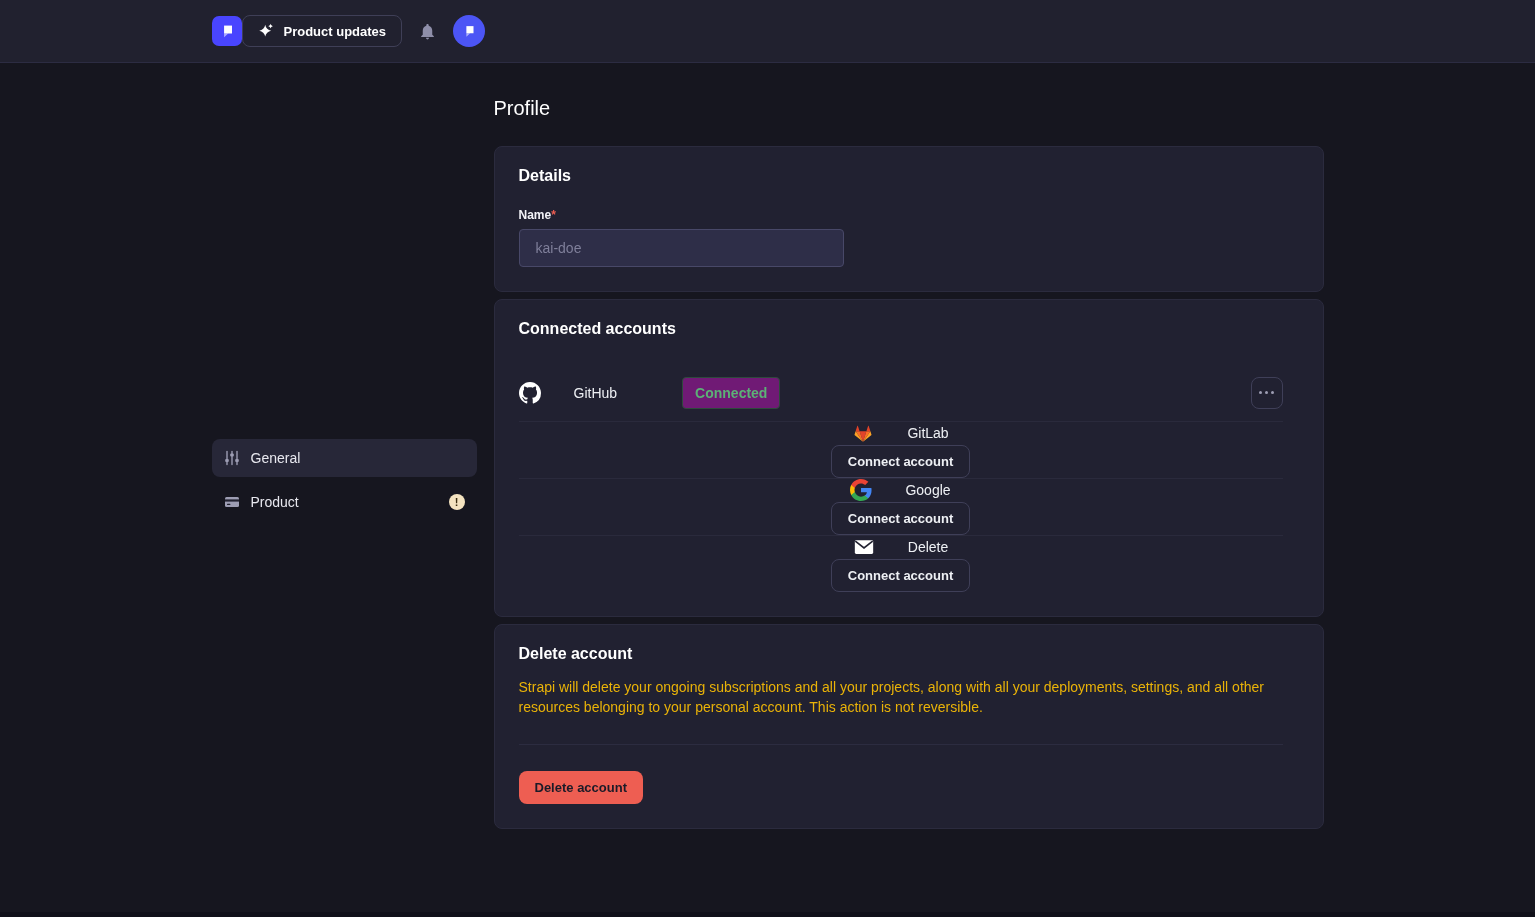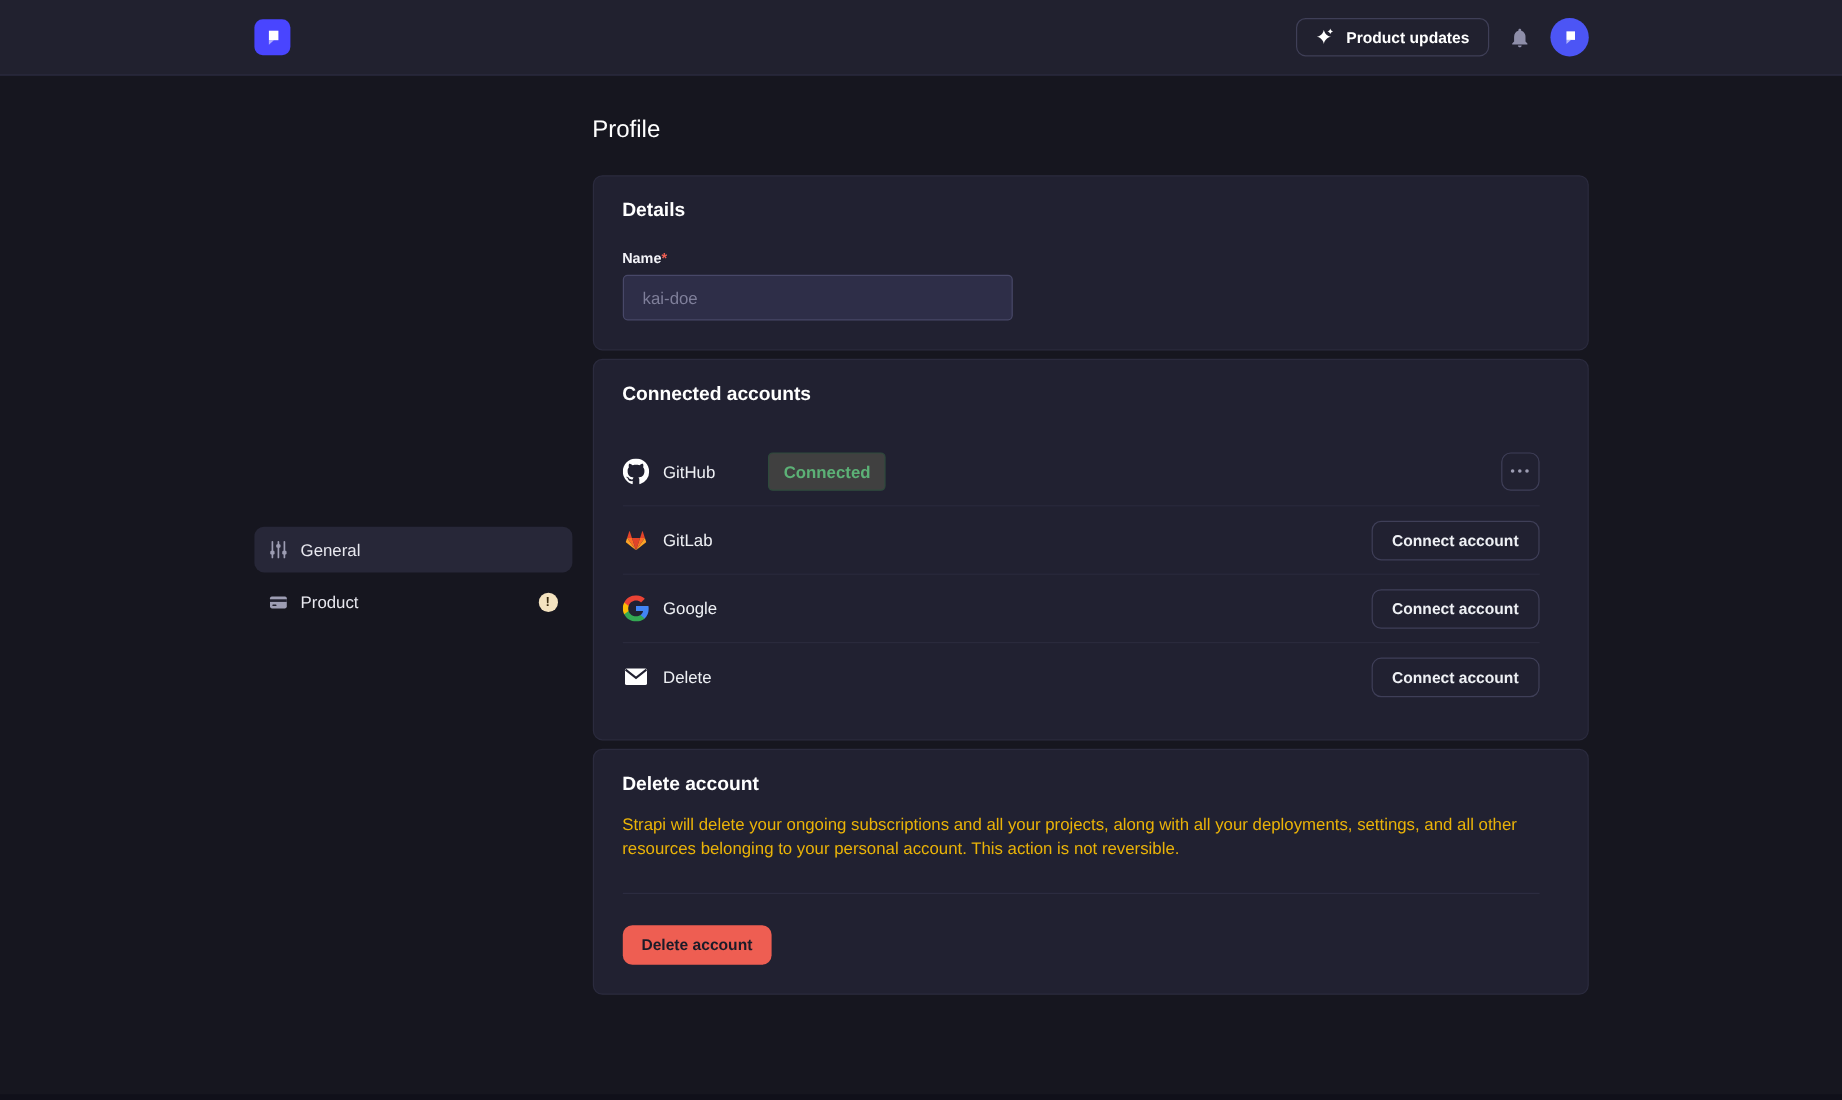--- a/index.html
+++ b/index.html
@@ -13,21 +13,21 @@
   }
   
   .topbar {
     height:63px;
     background:#21212f;
     border-bottom:1px solid #2c2c42;
   }
   .topbar-inner {
     width:1112px; height:100%;
     margin:0 auto;
-    display:flex; align-items:center; justify-content:space-between;gap:36px;
+    display:flex; align-items:center; 
   }
   .logo-box {
     width:30px; height:30px; border-radius:7px;
     background:#4945ff;
     display:flex; align-items:center; justify-content:center;
     cursor:pointer;
   }
   .topbar-right { display:flex; align-items:center; gap:16px; }
   .product-updates-btn {
     display:flex; align-items:center; gap:9px;
@@ -100,28 +100,28 @@
     color:#a3a3a3; font-size:14px;
     font-family:"Liberation Sans", sans-serif;
   }
   .text-input::placeholder { color:#7f7f9a; }
   
   .accounts { margin-top:26px; }
   .account-row {
     display:flex; align-items:center;
     height:57px;
   }
-  .account-row + .account-row { border-top:1px solid #2a2a3c; }
-  .provider { display:flex; align-items:center; gap:12px; }
+  .account-row + .account-row { border-top:1px solid #2a2a3c;flex-direction:column; }
+  .provider { display:flex; align-items:center; gap:33px; }
   .provider-icon { width:22px; height:22px; display:flex; align-items:center; justify-content:center; }
   .provider-name { font-size:14px; color:#eef0f4; }
   .status-badge {
     margin-left:32px;
     padding:7px 12px;
-    background:#404040;
+    background:#701a75;
     border:1px solid #2e4a3c; border-radius:4px;
     color:#5cb176; font-size:14px; font-weight:bold;
   }
   .row-spacer { flex:1; }
   .more-btn {
     width:32px; height:32px;
     background:transparent;
     border:1px solid #3f3f58; border-radius:8px;
     display:flex; align-items:center; justify-content:center; gap:3px;
     cursor:pointer;

